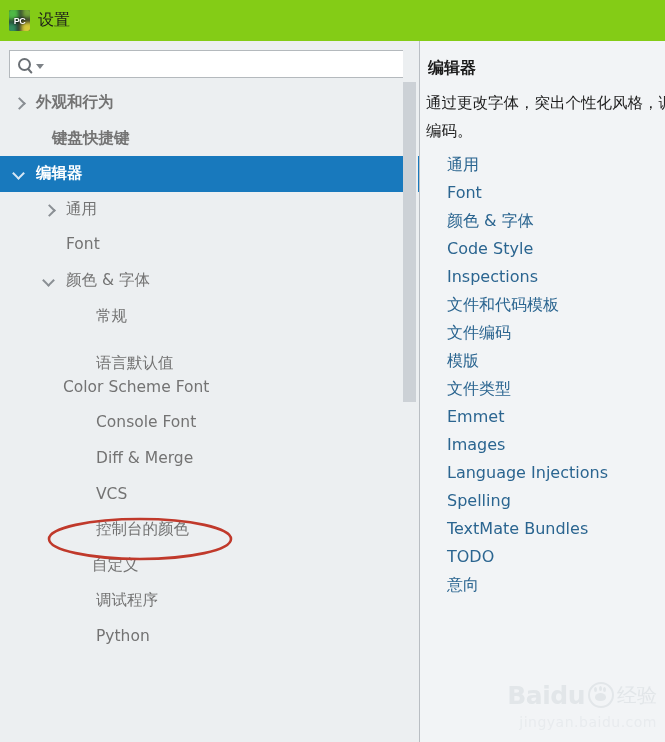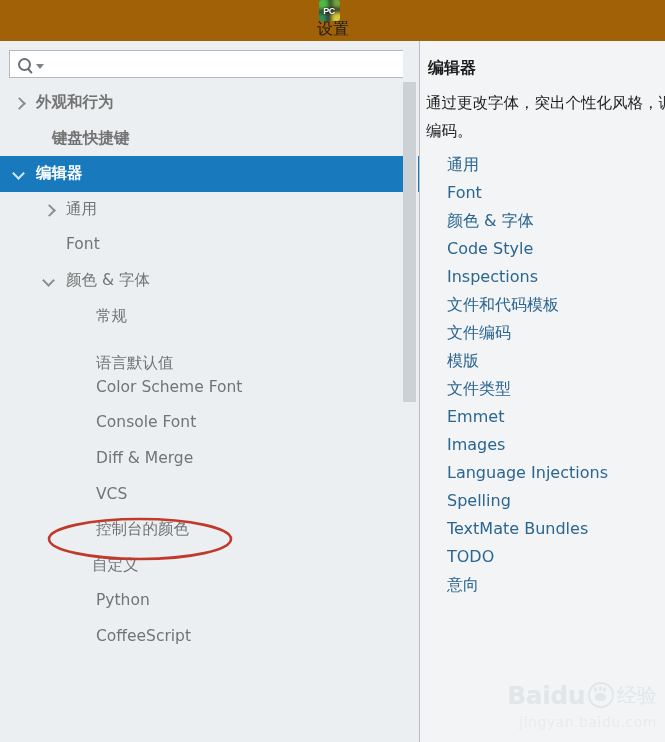--- a/index.html
+++ b/index.html
@@ -20,26 +20,25 @@
     height: 742px;
     background: #eceff1;
     overflow: hidden;
   }
 
   
   .titlebar {
     position: absolute;
     left: 0; top: 0;
     width: 665px; height: 41px;
-    background: #a16207;
-    display: flex;
-    align-items: center;
-    padding-left: 1px;
+    background: #84cc16;
+    display: flex;
+    align-items: center;
+    padding-left: 9px;
     box-sizing: border-box;
-    flex-direction: column;
   }
   .pc-icon {
     width: 21px; height: 21px;
     border-radius: 2px;
     position: relative;
     overflow: hidden;
     background: #21252b;
     flex: 0 0 auto;
     margin-right: 8px;
   }
@@ -398,21 +397,21 @@
           <span class="tree-label" style="margin-left: 10px;">颜色 &amp; 字体</span>
         </div>
         <div class="tree-row" style="padding-left: 72px;">
           <span class="twisty"></span>
           <span class="tree-label" style="margin-left: 10px;">常规</span>
         </div>
         <div class="tree-row" style="padding-left: 72px;">
           <span class="twisty"></span>
           <span class="tree-label" style="margin-left: 10px; margin-top: 23px;">语言默认值</span>
         </div>
-        <div class="tree-row" style="padding-left: 72px; text-align: right;">
+        <div class="tree-row" style="padding-left: 39px; text-align: right;">
           <span class="twisty"></span>
           <span class="tree-label" style="margin-left: 10px;">Color Scheme Font</span>
         </div>
         <div class="tree-row" style="padding-left: 72px;">
           <span class="twisty"></span>
           <span class="tree-label" style="margin-left: 10px; text-align: right;">Console Font</span>
         </div>
         <div class="tree-row" style="padding-left: 72px;">
           <span class="twisty"></span>
           <span class="tree-label" style="margin-left: 10px;">Diff &amp; Merge</span>
@@ -424,25 +423,25 @@
         <div class="tree-row" style="padding-left: 72px;">
           <span class="twisty"></span>
           <span class="tree-label" style="margin-left: 10px;">控制台的颜色</span>
         </div>
         <div class="tree-row" style="padding-left: 68px;">
           <span class="twisty"></span>
           <span class="tree-label" style="margin-left: 10px;">自定义</span>
         </div>
         <div class="tree-row" style="padding-left: 72px;">
           <span class="twisty"></span>
+          <span class="tree-label" style="margin-left: 10px;">调试程序</span>
+        </div>
+        <div class="tree-row" style="padding-left: 72px;">
+          <span class="twisty"></span>
           <span class="tree-label" style="margin-left: 10px;">Python</span>
-        </div>
-        <div class="tree-row" style="padding-left: 72px;">
-          <span class="twisty"></span>
-          <span class="tree-label" style="margin-left: 10px;">CoffeeScript</span>
         </div>
       </div>
 
     <div class="scroll-track">
       <div class="scroll-thumb"></div>
     </div>
   </div>
 
   <div class="panel-divider"></div>
 

